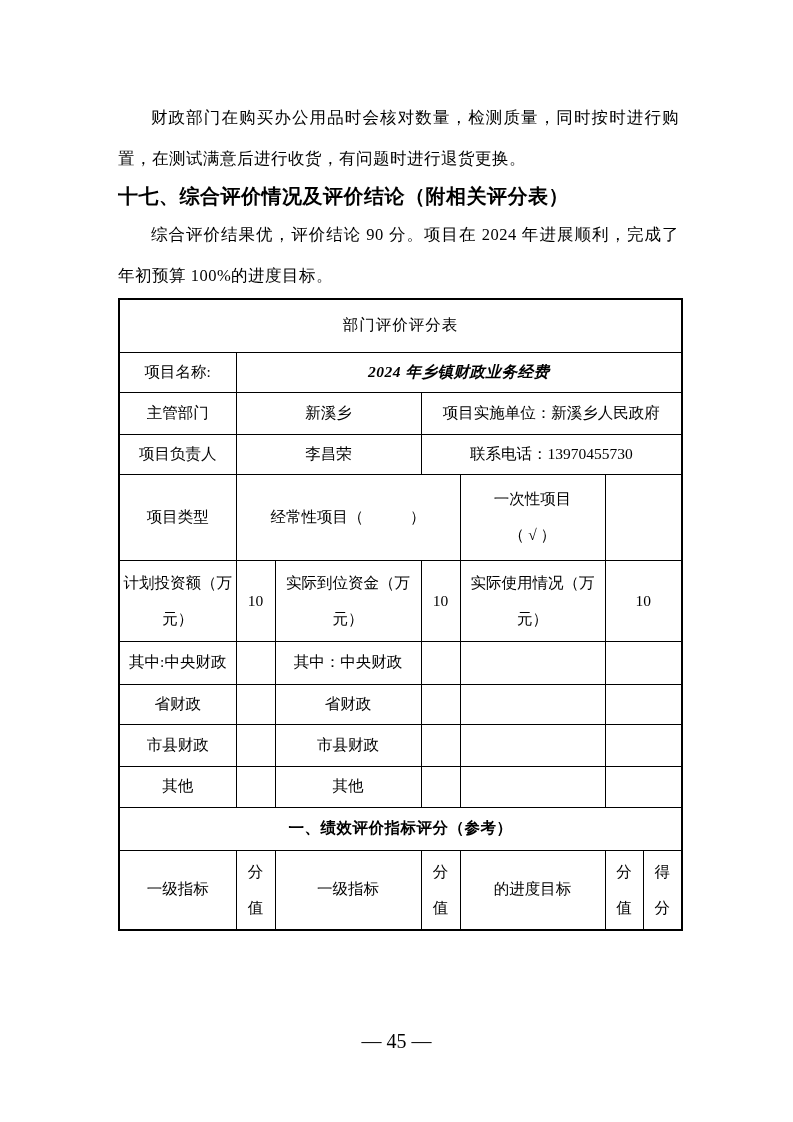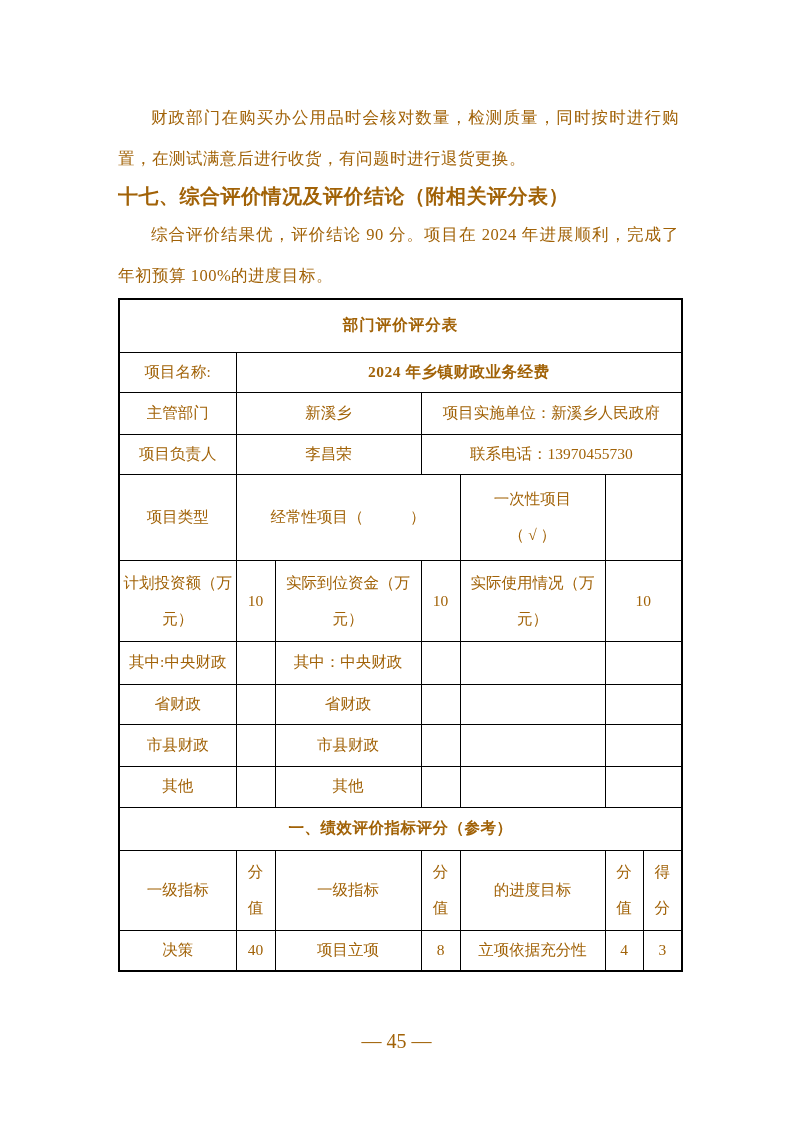--- a/index.html
+++ b/index.html
@@ -1,34 +1,34 @@
 <!DOCTYPE html>
 <html><head>
 <meta charset="utf-8">
 <style>
   html,body { margin:0; padding:0; background:#ffffff; }
   .page {
     position:relative; width:793px; height:1122px; background:#ffffff;
-    font-family:"Liberation Serif","DejaVu Serif",serif; color:#a16207;
+    font-family:"Liberation Serif","DejaVu Serif",serif; color:#000000;
     overflow:hidden;
   }
   .content { position:absolute; left:118px; top:97px; width:561px; }
   .body-text { font-size:16.5px; line-height:41px; margin:0; text-align:justify; letter-spacing:0.5px; }
   .indent { text-indent:33px; }
   .sec17 { font-size:20px; line-height:35px; margin:0; font-weight:bold; letter-spacing:0.5px; }
 
   table.score { border-collapse:collapse; table-layout:fixed; width:563px; margin-top:2px;
     border:2px solid #000; }
   table.score td { border:1px solid #000; font-size:15.5px; text-align:center;
     vertical-align:middle; padding:0; overflow:hidden; }
   td.thL { border-left:2px solid #000; }
-  td.title-cell { font-size:26px; font-weight:bold; letter-spacing:1px; }
+  td.title-cell { font-size:26px; font-weight:normal; letter-spacing:1px; }
   td.lbl { }
   td.leftpad { text-align:left; padding-left:8px;font-family:Liberation Serif, serif; }
-  td.pname { font-size:18.5px; font-weight:bold; text-align:left; padding-left:9px; letter-spacing:0.5px; }
+  td.pname { font-size:18.5px; font-weight:bold; text-align:left; padding-left:9px; letter-spacing:0.5px;font-style:italic; }
   td.multi { white-space:pre-line; line-height:36px; }
   td.sec2 { font-size:17.5px; font-weight:bold; text-align:left; padding-left:6px; letter-spacing:0.5px;margin-top:12px; }
   .footer { position:absolute; top:1030px; left:0; width:793px; text-align:center; font-size:20px; }
 </style>
 </head>
 <body>
 
 <div class="page">
   <div class="content">
 
@@ -136,27 +136,18 @@
         <td class="thL">一级指标</td>
         <td class="multi">分
 值</td>
         <td class="thL">的进度目标</td>
         <td class="multi thL">分
 值</td>
         <td class="multi">得
 分</td>
       </tr>
 
-      <tr style="height:41px">
-        <td>决策</td>
-        <td>40</td>
-        <td class="thL">项目立项</td>
-        <td>8</td>
-        <td class="thL">立项依据充分性</td>
-        <td class="thL">4</td>
-        <td>3</td>
-      </tr>
     </tbody>
       </table>
   </div>
 
   <div class="footer">— 45 —</div>
 </div>
 
 </body></html>

